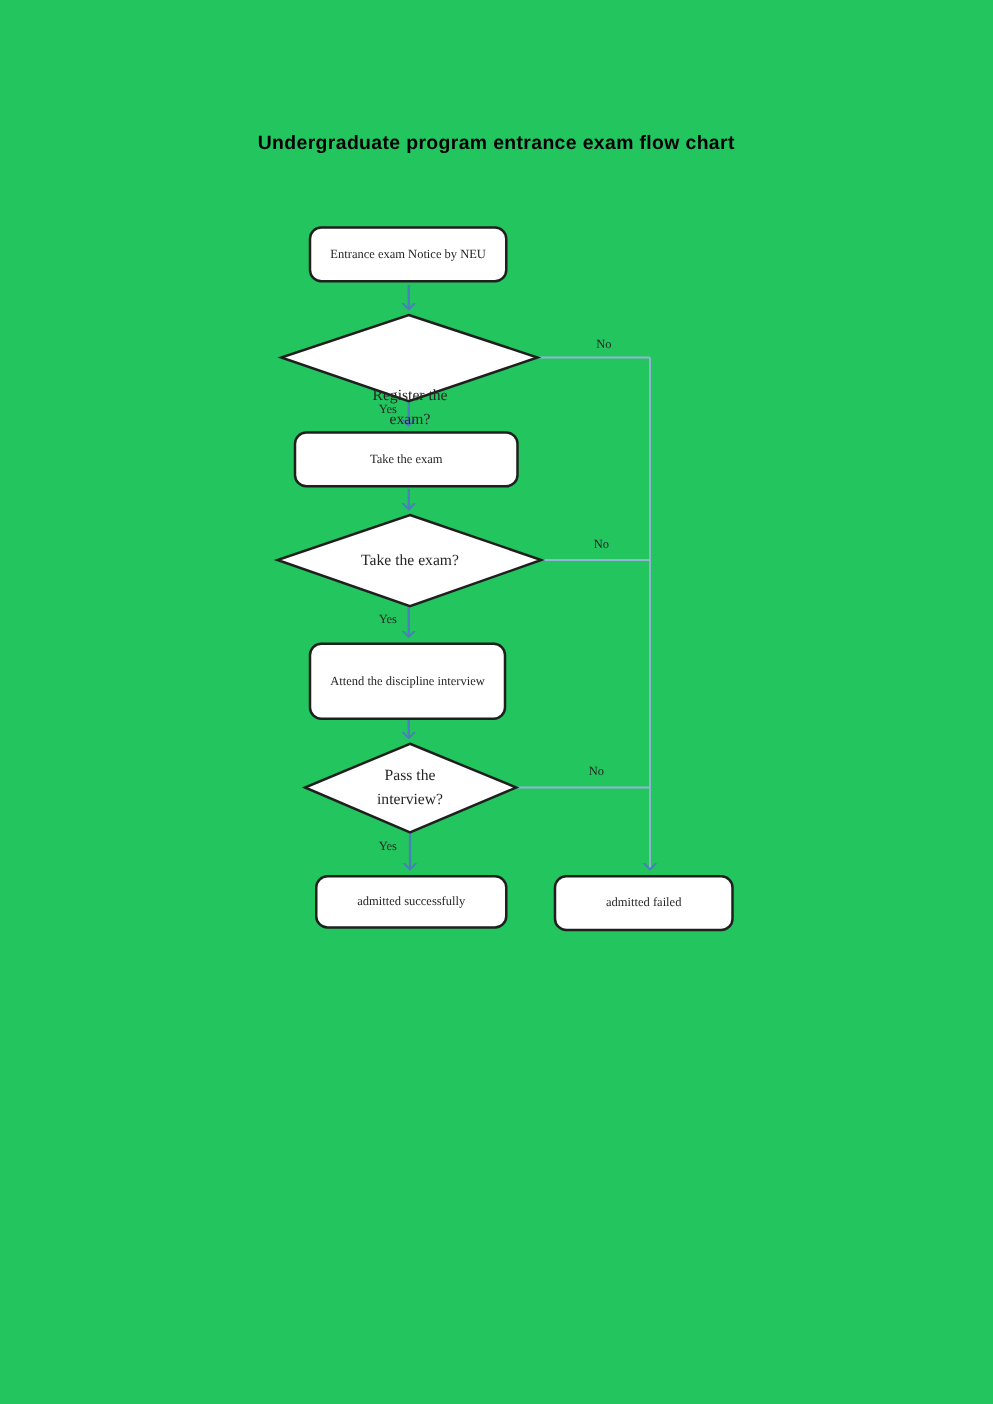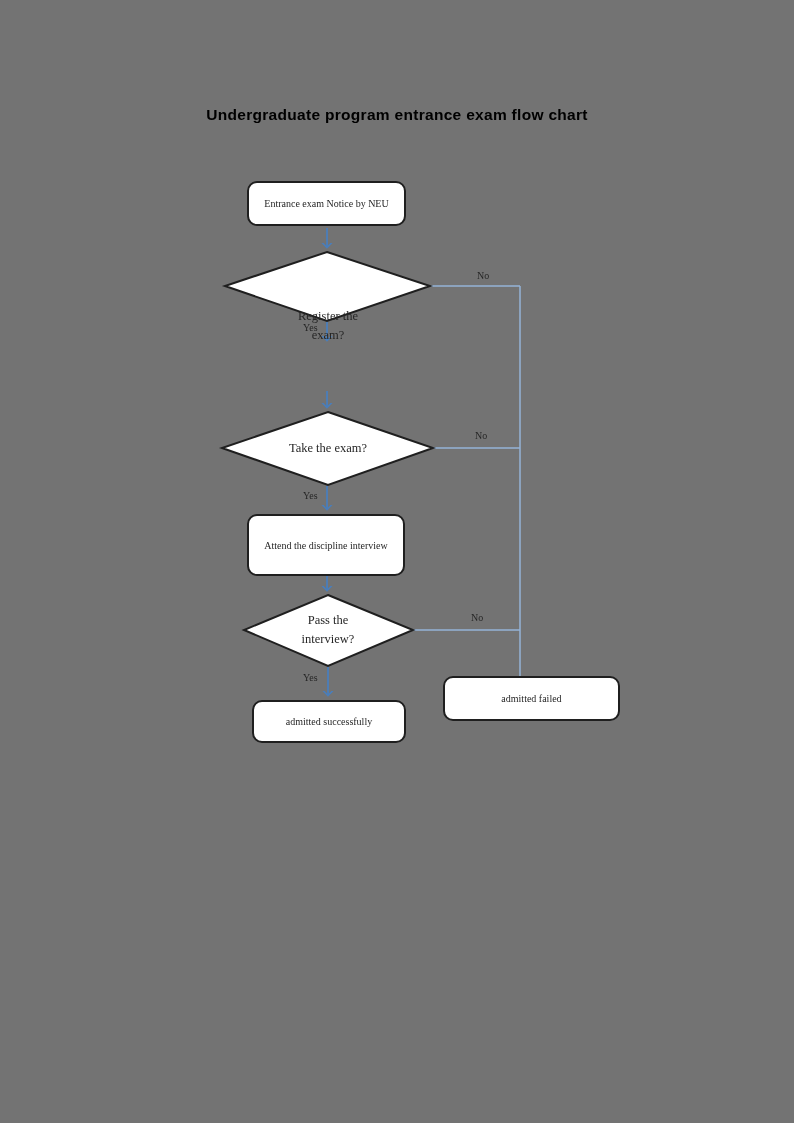--- a/index.html
+++ b/index.html
@@ -1,17 +1,17 @@
 <!DOCTYPE html>
 <html><head>
 <meta charset="utf-8">
 <style>
   html,body{margin:0;padding:0;background:#fff;}
   #page{
-    position:relative;width:794px;height:1123px;background:#737373;overflow:hidden;
+    position:relative;width:794px;height:1123px;background:#22c55e;overflow:hidden;
     font-family:"Liberation Serif", serif;
   }
   #title{
     position:absolute;top:106px;left:0;width:794px;text-align:center;
     font-family:"Liberation Sans", sans-serif;font-weight:bold;font-size:15.5px;
     color:#000;letter-spacing:0.3px;
   }
   svg.canvas{position:absolute;left:0;top:0;}
   .box{
     position:absolute;box-sizing:border-box;background:#fff;
@@ -53,26 +53,27 @@
     <line x1="327" y1="559" x2="327" y2="590" stroke-width="1.8" marker-end="url(#arrowhead)" stroke="#4a7ebb"></line>
     <line x1="328" y1="667" x2="328" y2="695" stroke-width="1.8" marker-end="url(#arrowhead)" stroke="#4a7ebb"></line>
 
     <polygon points="327,252 430,286 327,321 225,286" fill="#ffffff" stroke-width="2" stroke="#1f1f1f"></polygon>
     <polygon points="328,412 433,448 328,485 222,448" fill="#ffffff" stroke-width="2" stroke="#1f1f1f"></polygon>
     <polygon points="328,595 413,630 328,666 244,630" fill="#ffffff" stroke-width="2" stroke="#1f1f1f"></polygon>
   </svg>
 
   <div class="box" style="left:247px;top:181px;width:159px;height:45px;">Entrance exam Notice by NEU</div>
 
+  <div class="box" style="left:235px;top:345px;width:180px;height:45px;">Take the exam</div>
 
   <div class="box" style="left:247px;top:514px;width:158px;height:62px;">Attend the discipline interview</div>
 
   <div class="box" style="left:252px;top:700px;width:154px;height:43px;">admitted successfully</div>
 
-  <div class="box" style="left:443px;top:676px;width:177px;height:45px;">admitted failed</div>
+  <div class="box" style="left:443px;top:700px;width:144px;height:45px;">admitted failed</div>
 
   <div class="dlabel" style="left:286px;top:264px;width:84px;height:44px;margin-top:40px;">Register the exam?</div>
 
   <div class="dlabel" style="left:268px;top:436px;width:120px;height:24px;">Take the exam?</div>
 
   <div class="dlabel" style="left:293px;top:608px;width:70px;height:44px;">Pass the interview?</div>
 
   <div class="elabel" style="left:303px;top:322px;">Yes</div>
   <div class="elabel" style="left:477px;top:270px;">No</div>
 

